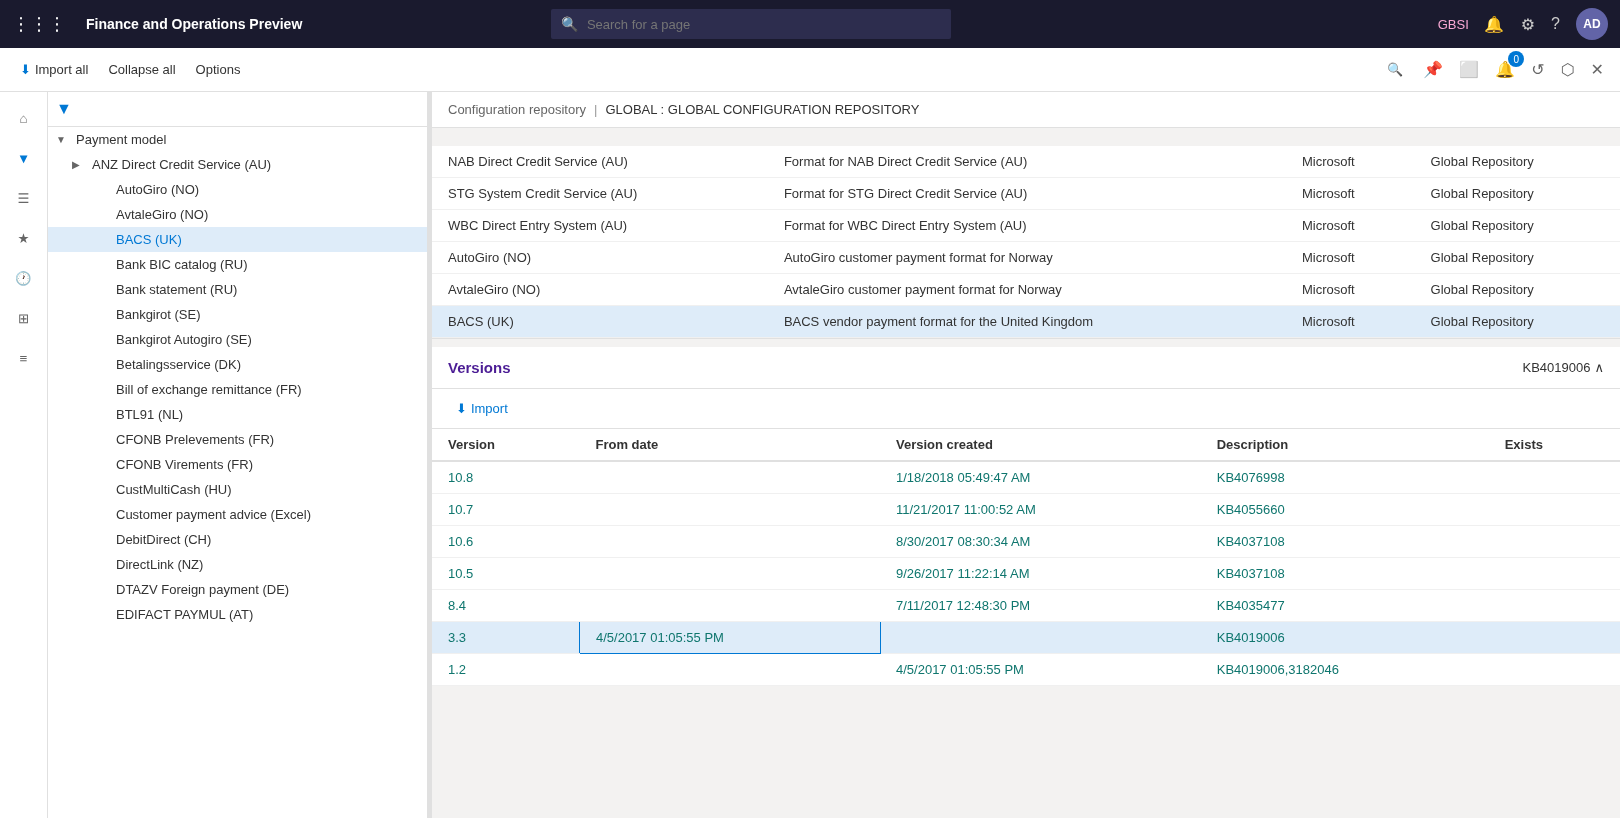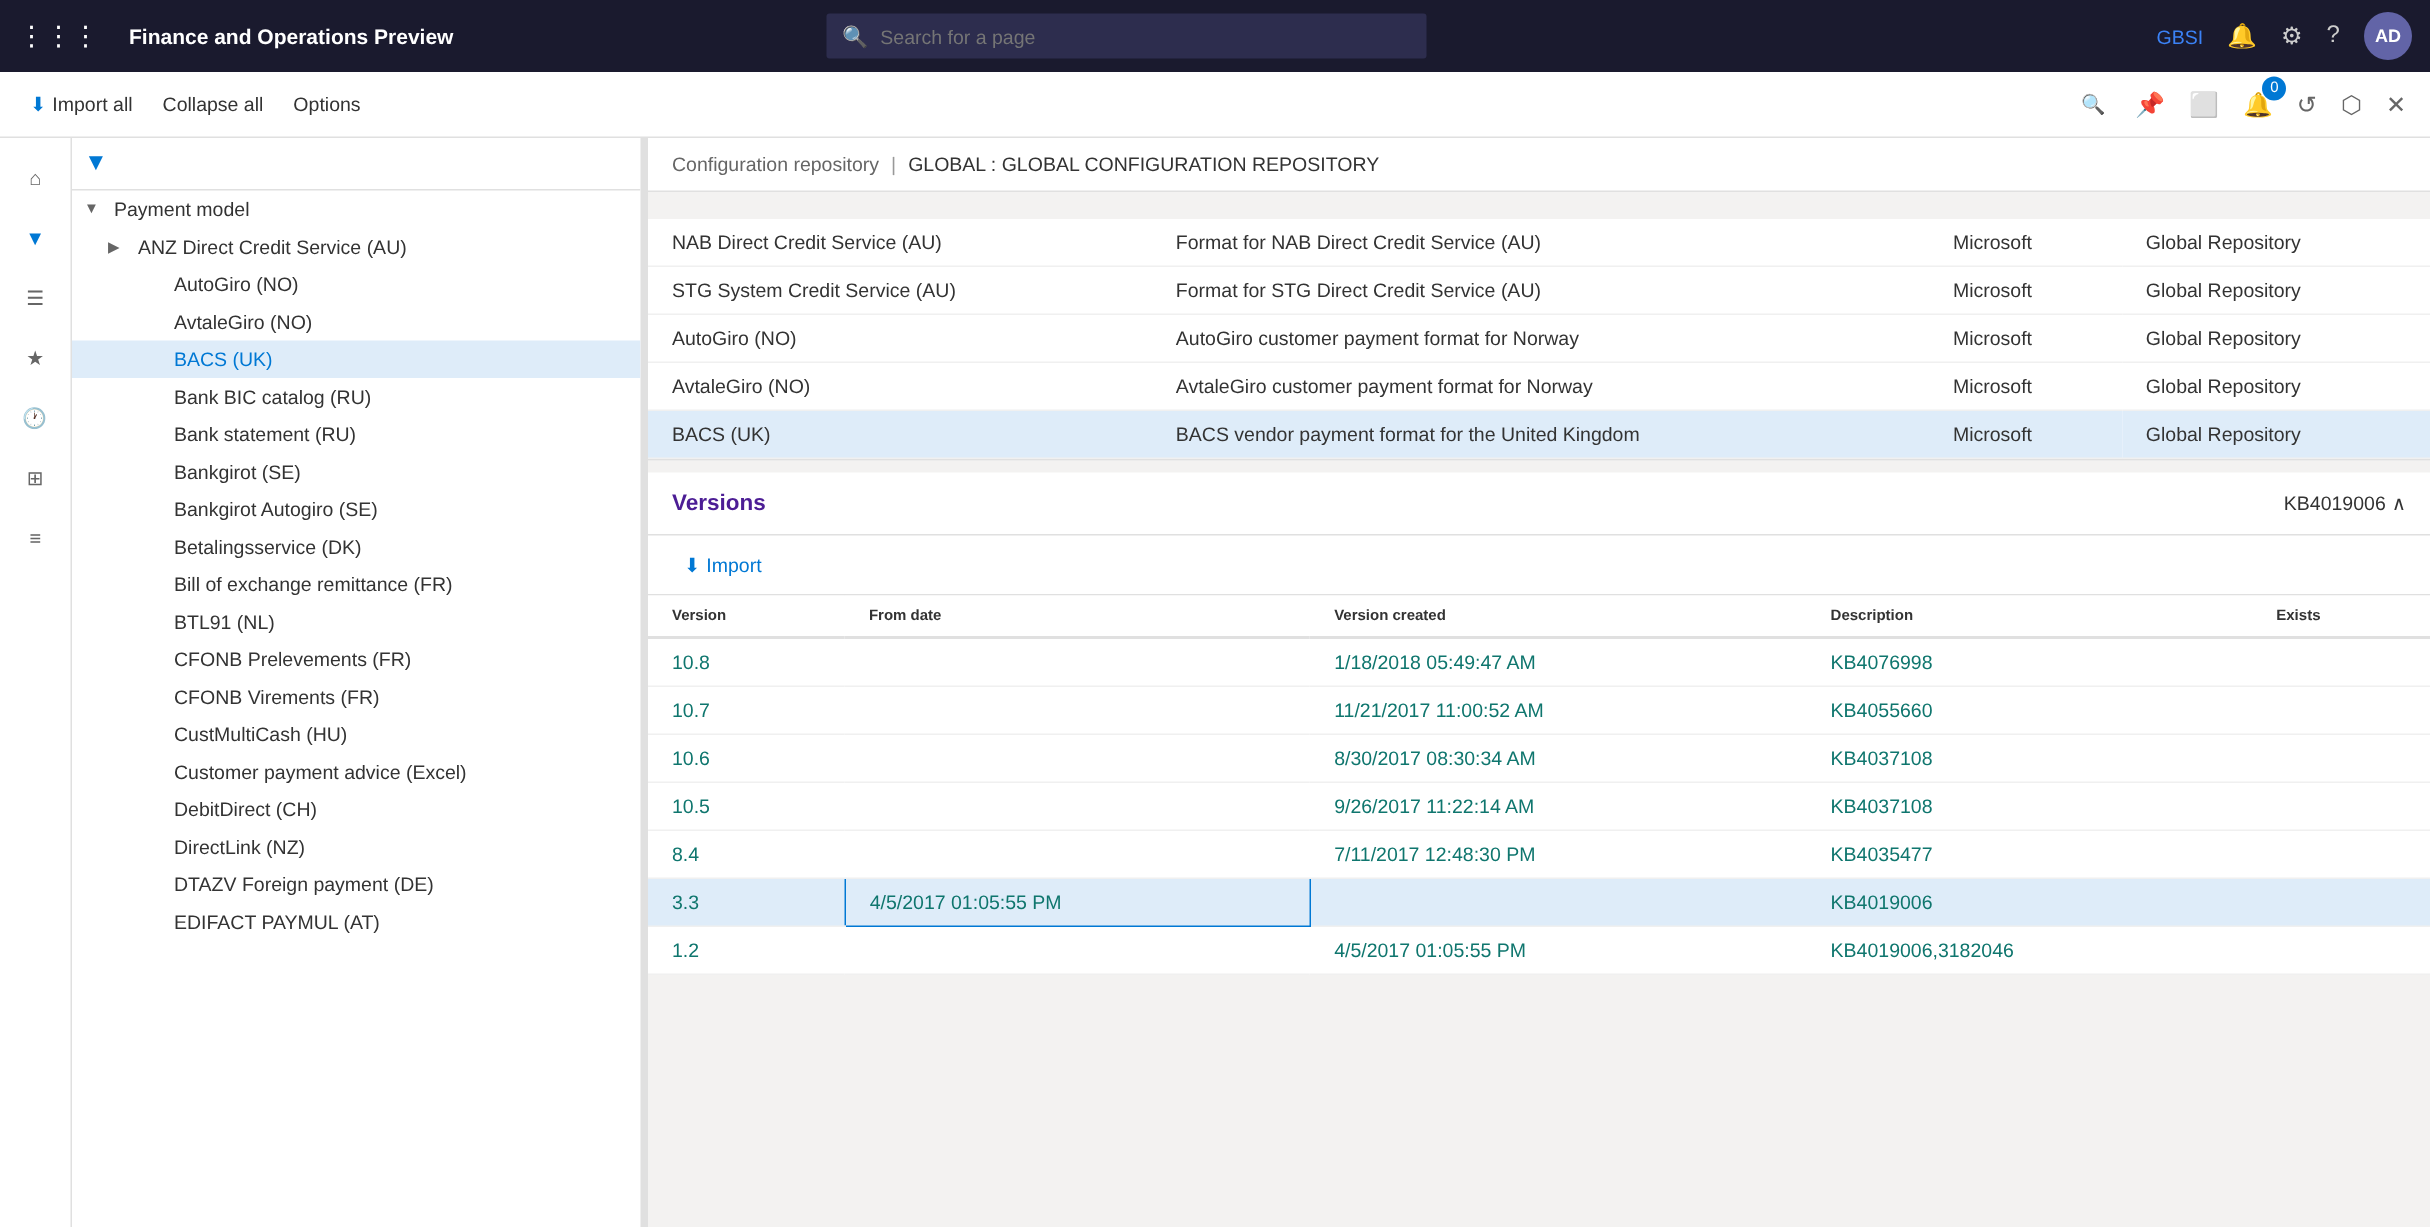--- a/index.html
+++ b/index.html
@@ -100,42 +100,42 @@
     .versions-title { font-size: 15px; font-weight: 700; color: #4c1d95; }
     .versions-kb { font-size: 13px; color: #333; display: flex; align-items: center; gap: 4px; }
     .versions-toolbar { padding: 8px 16px; border-bottom: 1px solid #e0e0e0; }
     .import-btn {
       display: flex; align-items: center; gap: 4px; color: #0078d4; background: transparent; border: none;
       cursor: pointer; font-size: 13px; padding: 4px 8px; border-radius: 2px;
     }
 
     
     .versions-table { width: 100%; border-collapse: collapse; }
-    .versions-table th { padding: 8px 16px; text-align: left; font-weight: 600; color: #333; font-size: 10px; border-bottom: 2px solid #e0e0e0; background: #fff; }
+    .versions-table th { padding: 8px 16px; text-align: left; font-weight: 600; color: #333; font-size: 13px; border-bottom: 2px solid #e0e0e0; background: #fff; }
     .versions-table td { padding: 8px 16px; color: #0f766e; font-size: 13px; border-bottom: 1px solid #f0f0f0; }
     .versions-table tr.highlighted td { background: #deecf9; }
     .versions-table td.editable-cell { border: 1px solid #0078d4; background: #fff; }
 
     
     .config-scroll { overflow-y: auto; max-height: 220px; margin-top: 18px; }
     .config-scroll::-webkit-scrollbar { width: 8px; }
     .config-scroll::-webkit-scrollbar-thumb { background: #c8c8c8; }
   </style>
 </head>
 <body>
 
 <div class="top-nav">
   <span class="waffle">⋮⋮⋮</span>
   <span class="app-title">Finance and Operations Preview</span>
   <div class="search-bar">
     <span class="search-icon">🔍</span>
     <input type="text" placeholder="Search for a page" style="">
   </div>
   <div class="top-nav-right">
-    <span style="color:#3b82f6;font-size:13px;">GBSI</span>
+    <span style="color:#f9a8d4;font-size:13px;">GBSI</span>
     <span class="nav-icon">🔔</span>
     <span class="nav-icon">⚙</span>
     <span class="nav-icon">?</span>
     <div class="user-avatar">AD</div>
   </div>
 </div>
 
 <div class="toolbar">
   <button class="toolbar-btn">
     <span class="icon">⬇</span>
@@ -283,20 +283,26 @@
                 <td>Microsoft</td>
                 <td>Global Repository</td>
               </tr>
               <tr>
                 <td>STG System Credit Service (AU)</td>
                 <td>Format for STG Direct Credit Service (AU)</td>
                 <td>Microsoft</td>
                 <td>Global Repository</td>
               </tr>
               <tr>
+                <td>WBC Direct Entry System (AU)</td>
+                <td>Format for WBC Direct Entry System (AU)</td>
+                <td>Microsoft</td>
+                <td>Global Repository</td>
+              </tr>
+              <tr>
                 <td>AutoGiro (NO)</td>
                 <td>AutoGiro customer payment format for Norway</td>
                 <td>Microsoft</td>
                 <td>Global Repository</td>
               </tr>
               <tr>
                 <td>AvtaleGiro (NO)</td>
                 <td>AvtaleGiro customer payment format for Norway</td>
                 <td>Microsoft</td>
                 <td>Global Repository</td>

